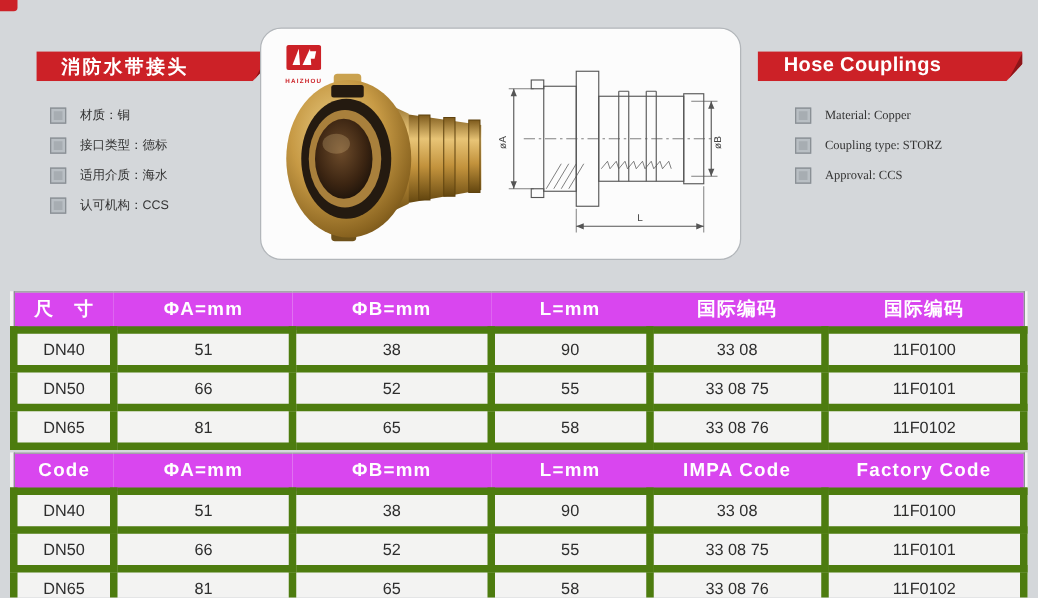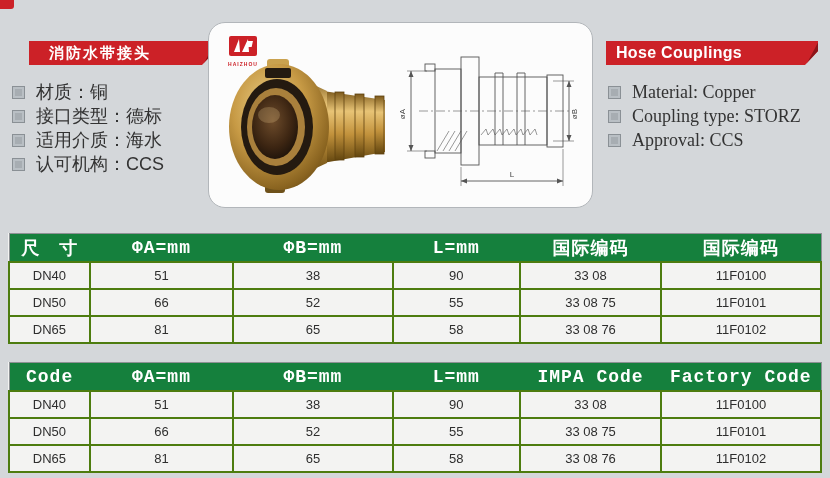--- a/index.html
+++ b/index.html
@@ -17,24 +17,24 @@
     display:flex;align-items:center;font-weight:bold;
     clip-path:polygon(0 0,100% 0,100% 42%,calc(100% - 13px) 100%,0 100%);
   }
   .banner::after{
     content:"";position:absolute;right:1px;top:0;bottom:0;width:11px;
     background:#8c1519;transform:skewX(-28deg);transform-origin:bottom left;
   }
   .banner-cn{left:10px;top:41px;width:186px;font-size:15px;letter-spacing:2px;padding-left:0;margin-left:19px;}
   .banner-cn span{padding-left:20px;}
   .banner-en{left:606px;top:41px;width:212px;font-size:16px;}
-  .banner-en span{padding-left:10px;letter-spacing:0.3px;}
+  .banner-en span{padding-left:21px;letter-spacing:0.3px;}
   
   ul.specs{list-style:none;margin:0;padding:0;position:absolute;}
-  ul.specs li{display:flex;align-items:center;height:24px;font-size:18px;color:#333;}
+  ul.specs li{display:flex;align-items:center;height:24px;font-size:10px;color:#333;margin-left:28px;}
   ul.specs .bullet{
     width:11px;height:11px;background:#a7adb2;border:1px solid #8a9095;
     margin-right:11px;flex:0 0 auto;box-shadow:inset 0 0 0 2px #b9bfc4;
   }
   .specs-cn{left:12px;top:80px;}
   .specs-en{left:608px;top:80px;font-family:Liberation Serif, serif;}
   
   .panel{
     position:absolute;left:208px;top:22px;width:383px;height:184px;
     background:#fcfcfc;border:1.5px solid #b2b6ba;border-radius:17px;
@@ -45,25 +45,25 @@
   .drawing{position:absolute;left:188px;top:10px;}
   .drawing text{font-family:"Liberation Sans",sans-serif;font-size:8px;fill:#444;}
   
   table.spec-table{
     position:absolute;left:8px;width:814px;border-collapse:collapse;table-layout:fixed;
     background:#f3f3f2;border:1px solid #8d9194;
   }
   table.table-cn{top:233px;}
   table.table-en{top:362px;}
   table.spec-table th{
-    background:#15803d;color:#fff;font-weight:bold;font-size:18px;
-    height:25px;border:0;letter-spacing:1px;font-family:Liberation Mono, monospace;
+    background:#d946ef;color:#fff;font-weight:bold;font-size:15px;
+    height:25px;border:0;letter-spacing:1px;
   }
   table.spec-table td{
-    border:2px solid #4d7c0f;text-align:center;font-size:13px;height:23px;color:#2e2e2e;
+    border:6px solid #4d7c0f;text-align:center;font-size:13px;height:23px;color:#2e2e2e;
   }
   table.spec-table th:nth-child(1),table.spec-table td:nth-child(1){width:9.8%;}
   table.spec-table th:nth-child(2),table.spec-table td:nth-child(2){width:17.7%;}
   table.spec-table th:nth-child(3),table.spec-table td:nth-child(3){width:19.7%;}
   table.spec-table th:nth-child(4),table.spec-table td:nth-child(4){width:15.7%;}
   table.spec-table th:nth-child(5),table.spec-table td:nth-child(5){width:17.4%;}
   table.spec-table th:nth-child(6),table.spec-table td:nth-child(6){width:19.7%;}
 </style>
 </head>
 <body>

